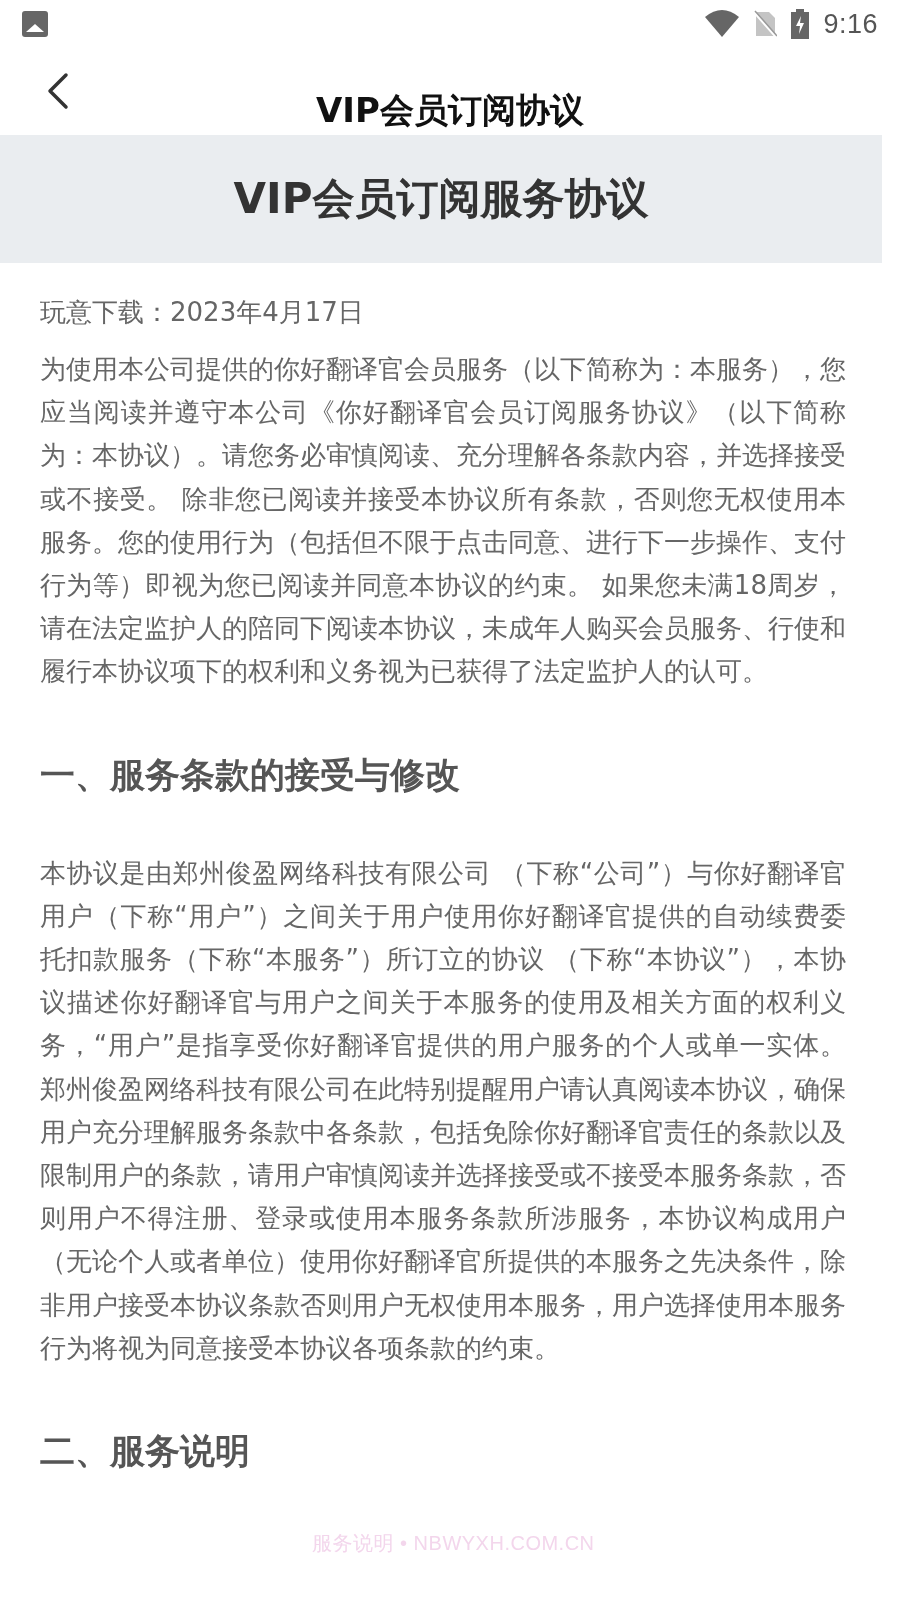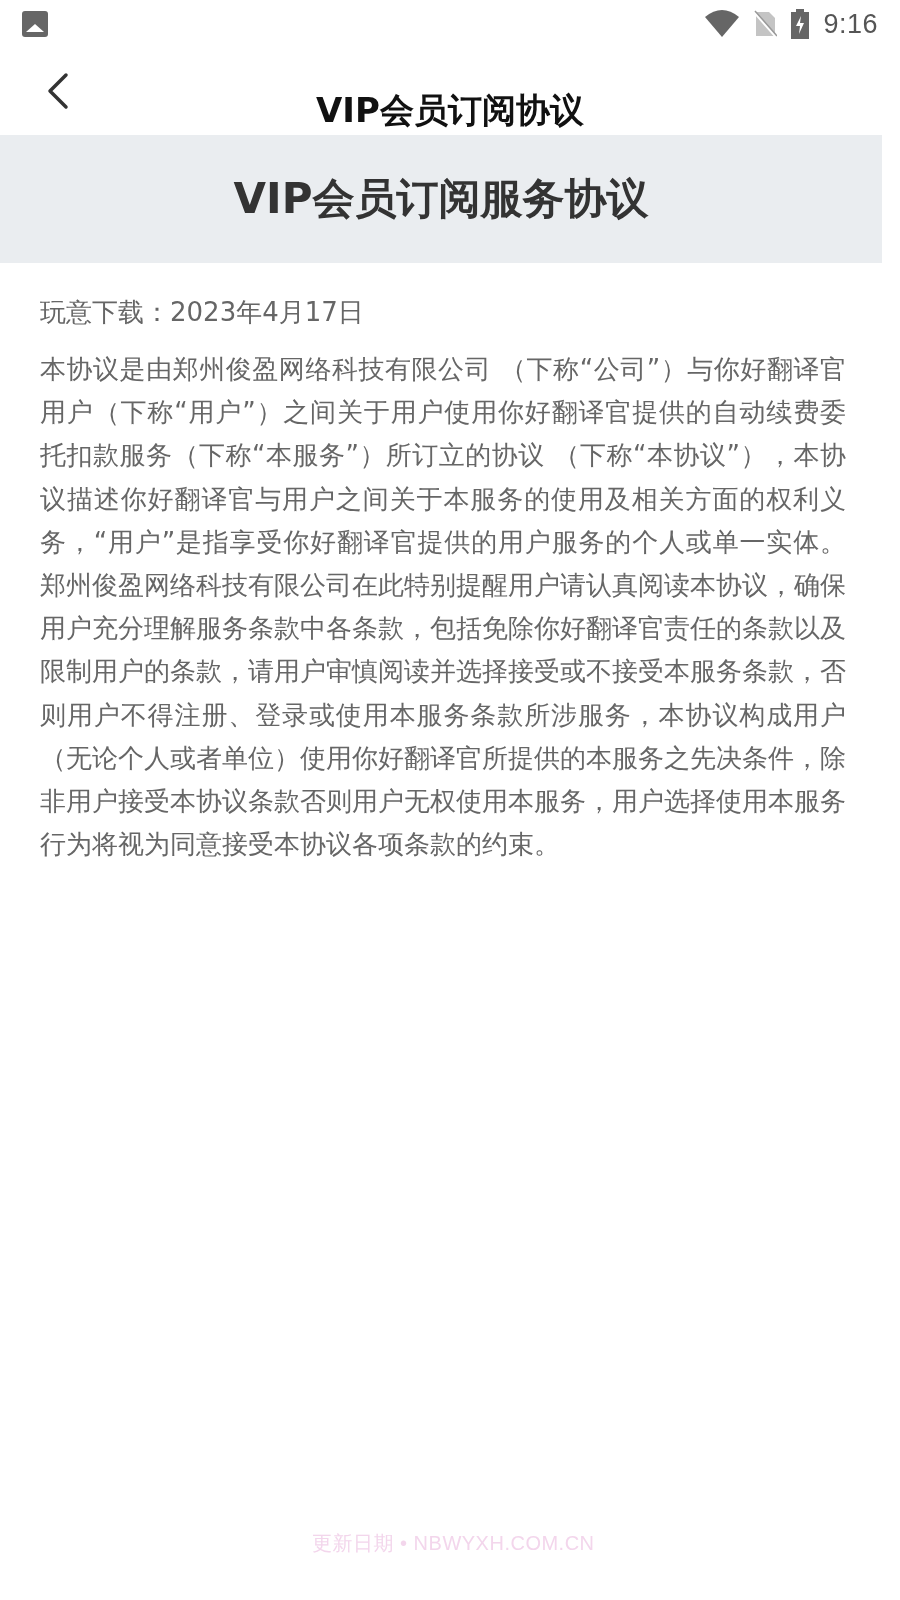--- a/index.html
+++ b/index.html
@@ -116,16 +116,19 @@
   </div>
   <div class="header-title">VIP会员订阅协议</div>
 </div>
 
 <div class="banner">
   <div class="banner-title">VIP会员订阅服务协议</div>
 </div>
 
 <div class="content">
   <div class="update-date">玩意下载：2023年4月17日</div>
+  <p class="para">为使用本公司提供的你好翻译官会员服务（以下简称为：本服务），您应当阅读并遵守本公司《你好翻译官会员订阅服务协议》（以下简称为：本协议）。请您务必审慎阅读、充分理解各条款内容，并选择接受或不接受。 除非您已阅读并接受本协议所有条款，否则您无权使用本服务。您的使用行为（包括但不限于点击同意、进行下一步操作、支付行为等）即视为您已阅读并同意本协议的约束。 如果您未满18周岁，请在法定监护人的陪同下阅读本协议，未成年人购买会员服务、行使和履行本协议项下的权利和义务视为已获得了法定监护人的认可。</p>
+  <h2 class="section-heading">一、服务条款的接受与修改</h2>
   <p class="para">本协议是由郑州俊盈网络科技有限公司 （下称“公司”）与你好翻译官用户（下称“用户”）之间关于用户使用你好翻译官提供的自动续费委托扣款服务（下称“本服务”）所订立的协议 （下称“本协议”），本协议描述你好翻译官与用户之间关于本服务的使用及相关方面的权利义务，“用户”是指享受你好翻译官提供的用户服务的个人或单一实体。 郑州俊盈网络科技有限公司在此特别提醒用户请认真阅读本协议，确保用户充分理解服务条款中各条款，包括免除你好翻译官责任的条款以及限制用户的条款，请用户审慎阅读并选择接受或不接受本服务条款，否则用户不得注册、登录或使用本服务条款所涉服务，本协议构成用户 （无论个人或者单位）使用你好翻译官所提供的本服务之先决条件，除非用户接受本协议条款否则用户无权使用本服务，用户选择使用本服务行为将视为同意接受本协议各项条款的约束。</p>
+  <h2 class="section-heading">二、服务说明</h2>
 </div>
 
-<div class="watermark">更新日期 • NBWYXH.COM.CN</div>
+<div class="watermark">服务说明 • NBWYXH.COM.CN</div>
 
 </body></html>

